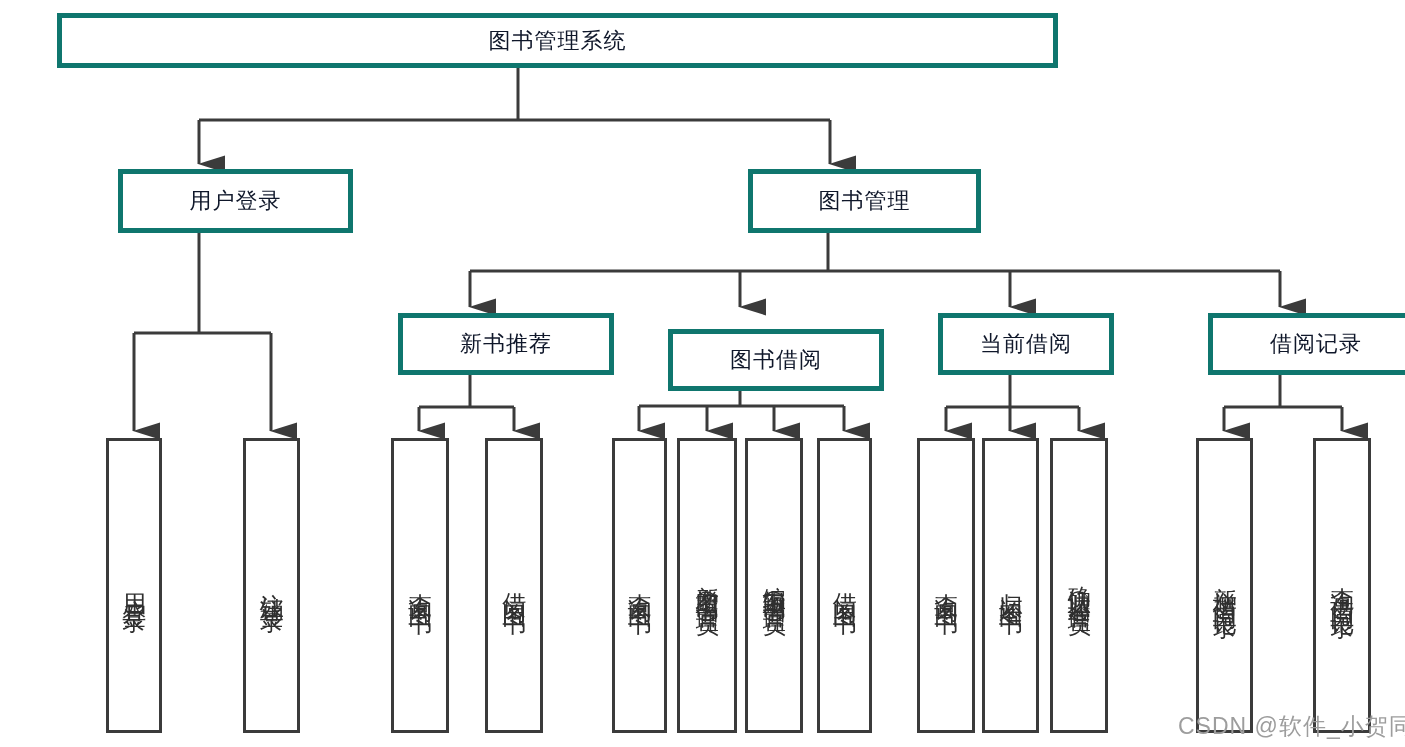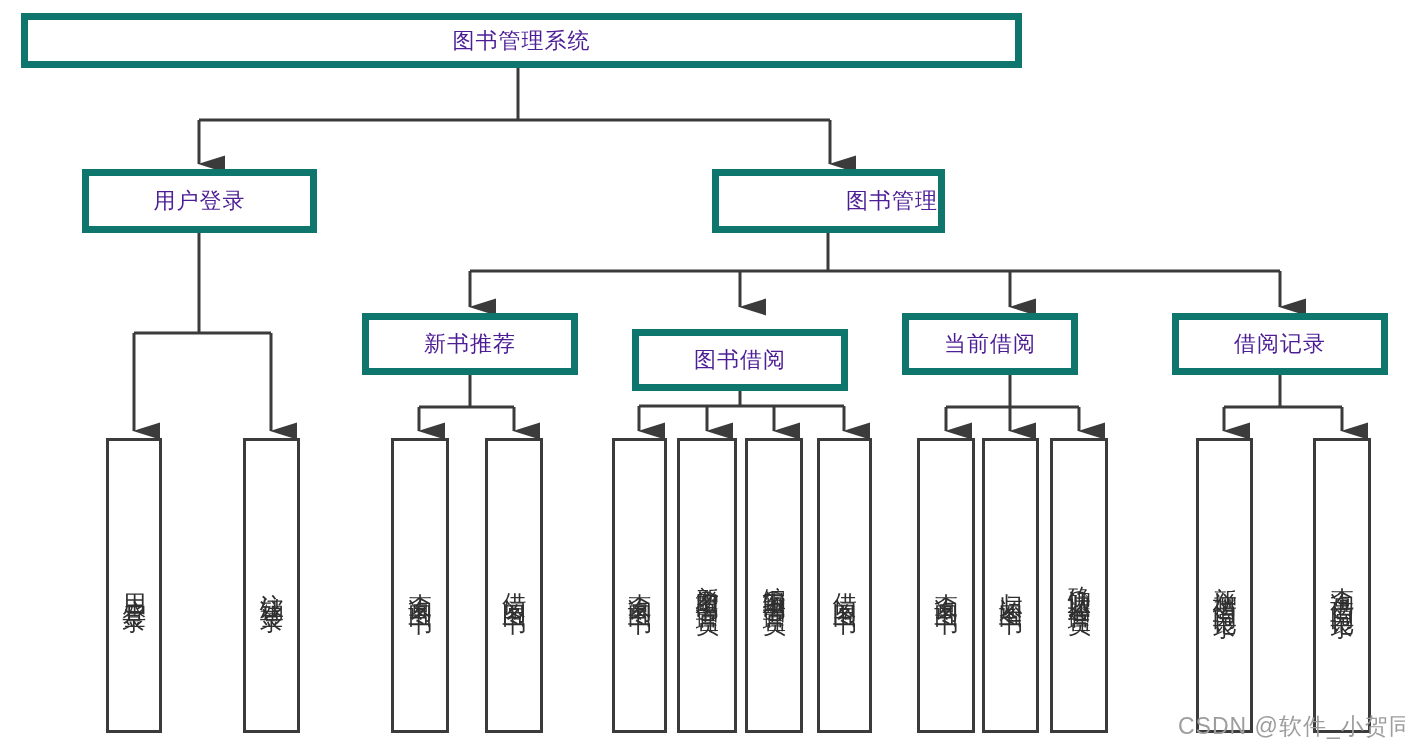--- a/index.html
+++ b/index.html
@@ -8,29 +8,30 @@
     width:1405px; height:747px;
     background:#ffffff;
     font-family:"Liberation Sans", sans-serif;
     color:#303030;
     overflow:hidden;
   }
   #connectors { position:absolute; left:0; top:0; }
   .box {
     position:absolute;
     background:#fff;
-    border:7px solid #0f766e;
+    border:5px solid #0f766e;
     box-sizing:border-box;
     display:flex;
     align-items:center;
     justify-content:center;
     font-size:22px;
     letter-spacing:1px;
-    color:#4c1d95;
+    color:#0f172a;
     z-index:2;
+    margin-left:36px;
   }
   .leaf {
     position:absolute;
     background:#fff;
     border:3px solid #3b3b3b;
     box-sizing:border-box;
     display:flex;
     align-items:center;
     justify-content:center;
     z-index:2;
@@ -120,21 +121,21 @@
     </g>
   </svg>
 
   <div class="box" style="left:21px; top:13px; width:1001px; height:55px;">
     <span>图书管理系统</span>
   </div>
 
   <div class="box" style="left:82px; top:169px; width:235px; height:64px;">
     <span>用户登录</span>
   </div>
-  <div class="box" style="left:712px; top:169px; width:233px; height:64px;justify-content:flex-end;">
+  <div class="box" style="left:712px; top:169px; width:233px; height:64px;">
     <span>图书管理</span>
   </div>
 
   <div class="box" style="left:362px; top:313px; width:216px; height:62px;">
     <span>新书推荐</span>
   </div>
   <div class="box" style="left:632px; top:329px; width:216px; height:62px;">
     <span>图书借阅</span>
   </div>
   <div class="box" style="left:902px; top:313px; width:176px; height:62px;">

